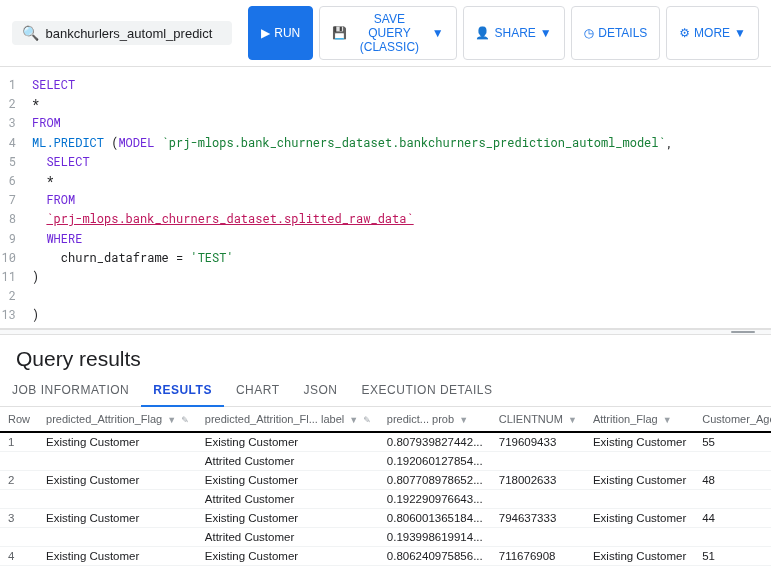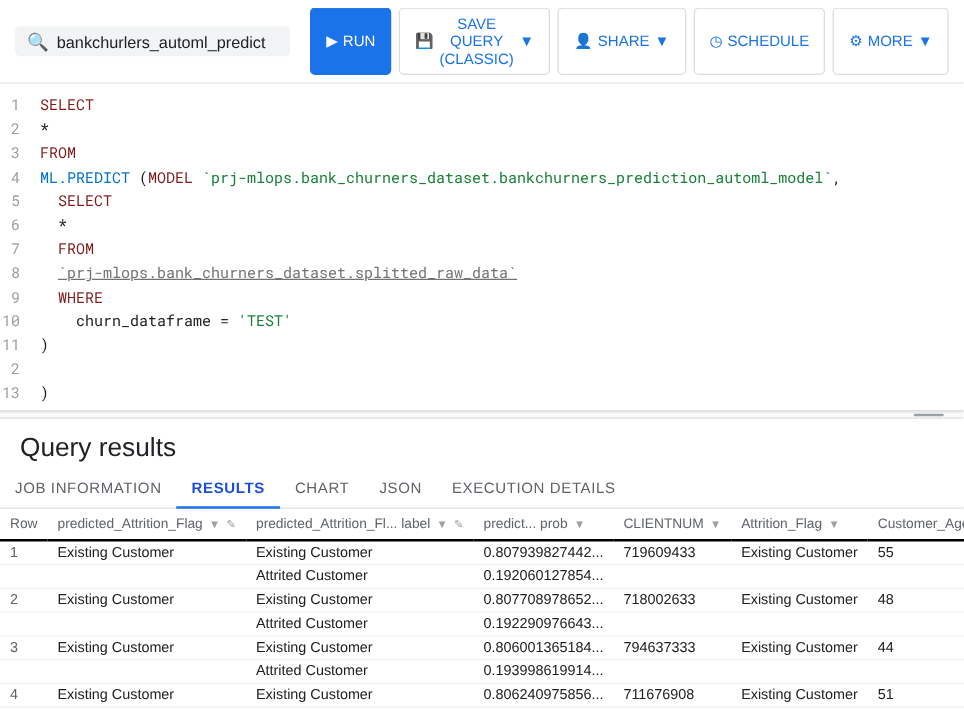--- a/index.html
+++ b/index.html
@@ -28,24 +28,24 @@
 
     
     .editor-area {
       padding: 8px 0 4px 0; border-bottom: 1px solid #e0e0e0;
       font-family: 'Roboto Mono', monospace; font-size: 12px; line-height: 1.6;
       min-height: 180px; background: #fff;
     }
     .line { display: flex; }
     .line-num { color: #9aa0a6; width: 32px; text-align: right; padding-right: 16px; user-select: none; flex-shrink: 0; }
     .line-content { color: #202124; white-space: pre; }
-    .kw { color: #7f1d1d; }
+    .kw { color: #6d28d9; }
     .fn { color: #0070cf; }
     .str { color: #188038; }
-    .link-like { color: #737373; text-decoration: underline; }
+    .link-like { color: #be185d; text-decoration: underline; }
 
     
     .resize-handle {
       height: 6px; background: #f8f9fa; border-top: 1px solid #e0e0e0;
       border-bottom: 1px solid #e0e0e0; cursor: ns-resize;
       display: flex; align-items: center; justify-content: flex-end; padding-right: 16px;
     }
     .resize-bar { width: 24px; height: 2px; background: #9aa0a6; border-radius: 2px; }
 
     
@@ -93,21 +93,21 @@
       <span>SAVE QUERY (CLASSIC)</span>
       <span>▼</span>
     </button>
     <button class="btn">
       <span>👤</span>
       <span>SHARE</span>
       <span>▼</span>
     </button>
     <button class="btn">
       <span>◷</span>
-      <span>SCHEDULE</span>
+      <span>DETAILS</span>
     </button>
     <button class="btn">
       <span>⚙</span>
       <span>MORE</span>
       <span>▼</span>
     </button>
   </div>
 </div>
 
 <div class="editor-area">

